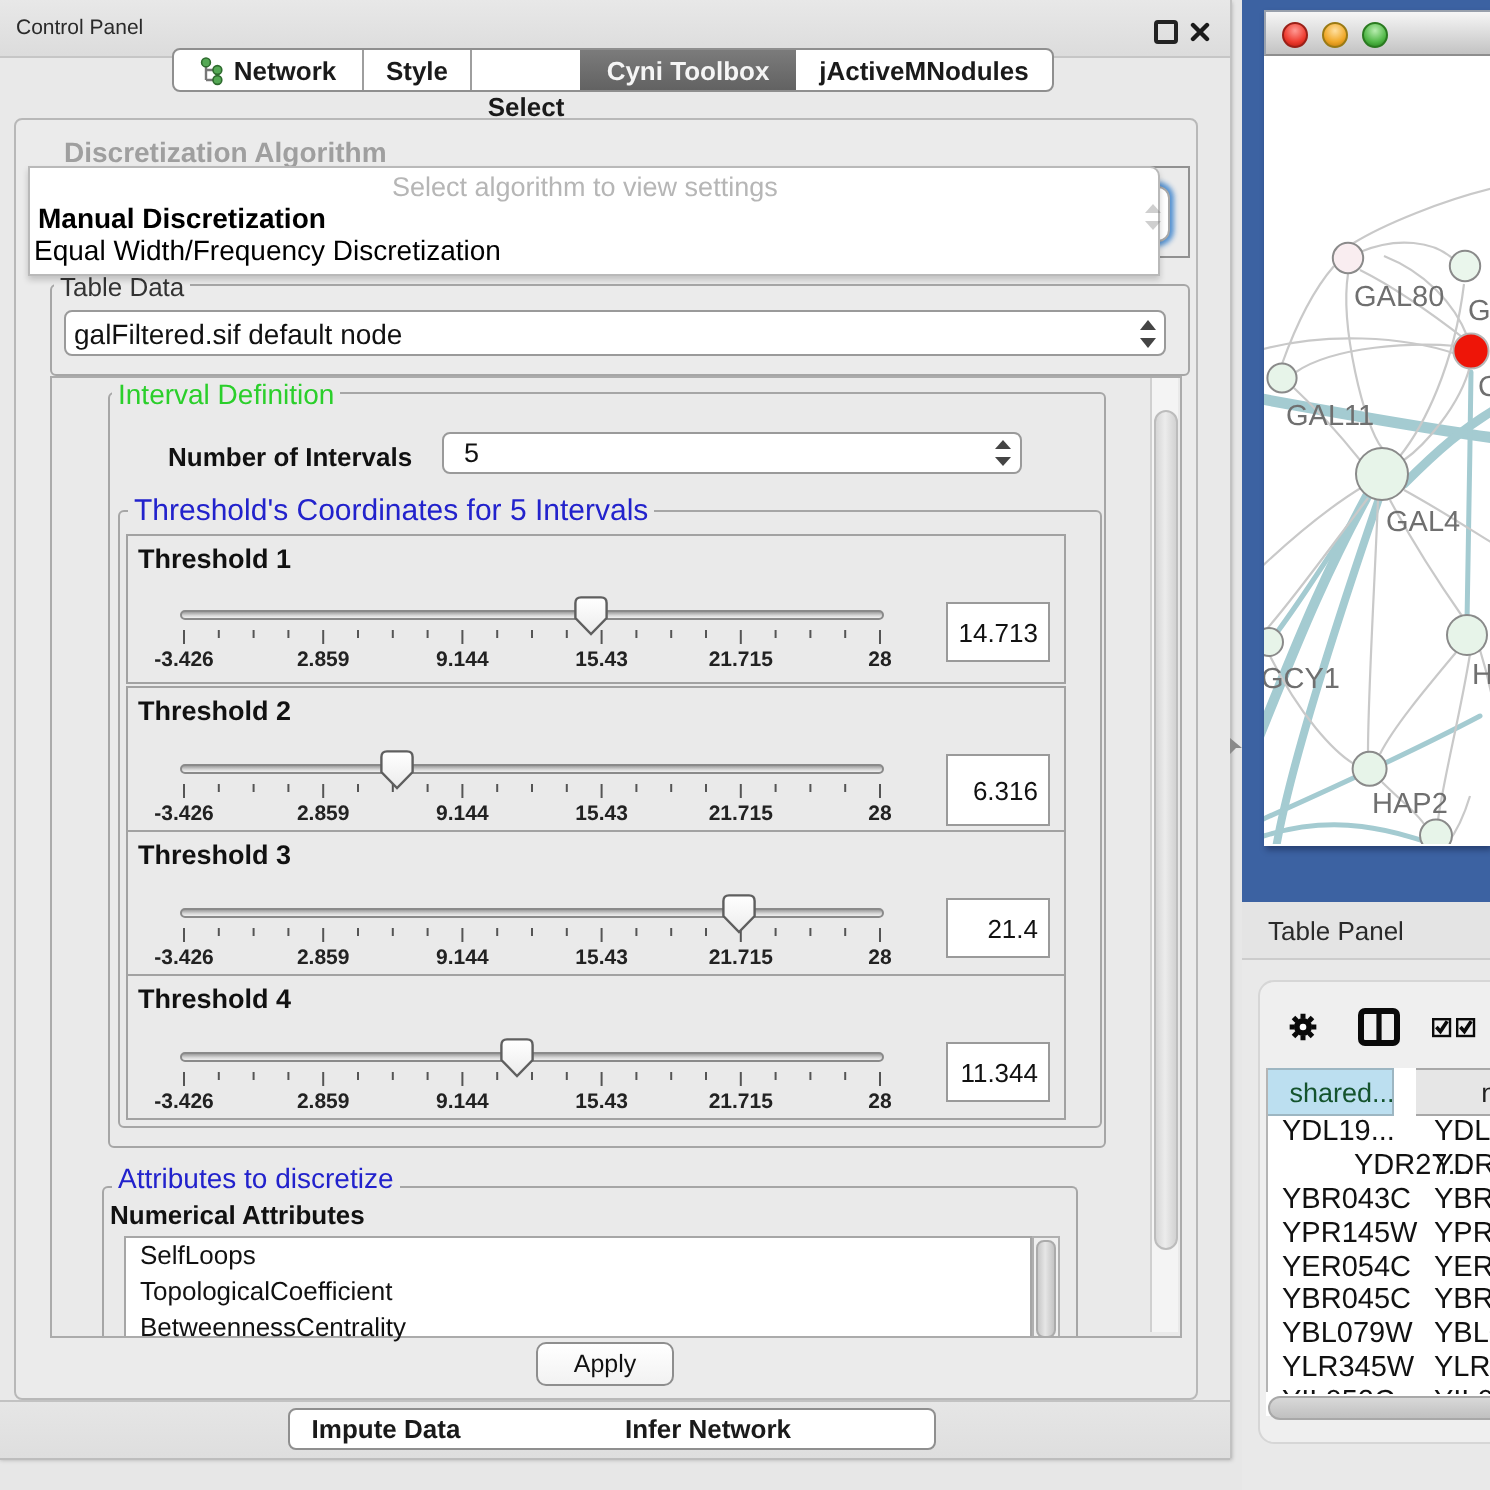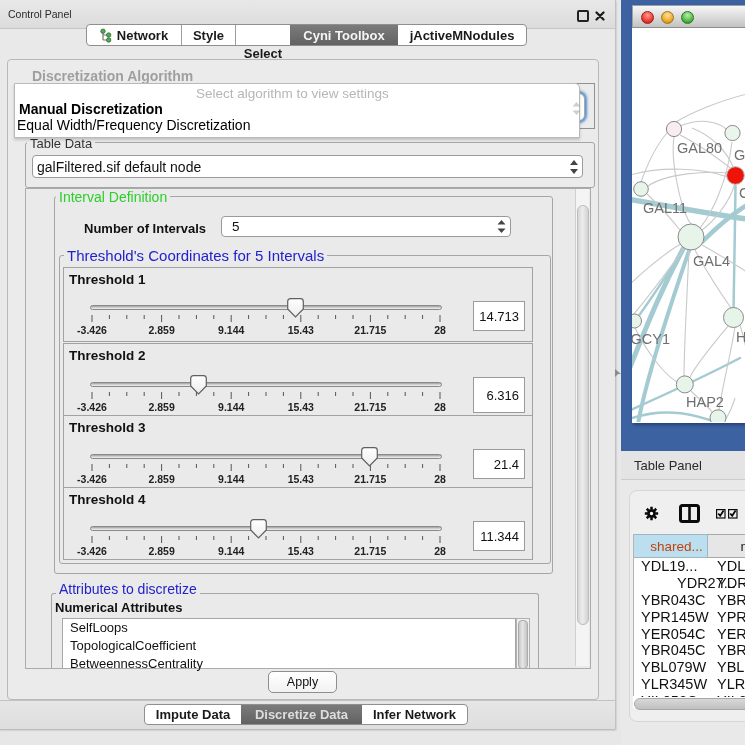--- a/index.html
+++ b/index.html
@@ -253,21 +253,20 @@
 <div class="abs" style="left:62px;top:618px;width:452px;height:49px;background:#fff;border:1px solid #a6a6a6;border-bottom:none;"></div>
 <div class="abs" style="left:70px;top:619px;font-size:13px;color:#111;line-height:18px;">SelfLoops<br>TopologicalCoefficient<br>BetweennessCentrality</div>
 <div class="abs" style="left:516px;top:618px;width:12px;height:49px;background:#f0f0f0;border:1px solid #b0b0b0;border-bottom:none;"></div>
 <div class="abs" style="left:518px;top:620px;width:8px;height:47px;background:linear-gradient(90deg,#c8c8c8,#e6e6e6 45%,#c4c4c4);border:1px solid #ababab;border-radius:4px;"></div>
 
 <div class="abs" style="left:268px;top:671px;width:67px;height:20px;background:linear-gradient(#ffffff,#f2f2f2);border:1px solid #8e8e8e;border-radius:5px;display:flex;align-items:center;justify-content:center;font-size:12.5px;color:#111;">Apply</div>
 
 <div class="abs" style="left:0;top:700px;width:615px;height:28px;background:linear-gradient(#e6e6e6,#dedede);border-top:1px solid #c2c2c2;border-bottom:1px solid #bdbdbd;"></div>
 <div class="abs" style="left:144px;top:704px;width:322px;height:19px;background:#fff;border:1px solid #8f8f8f;border-radius:4px;display:flex;font-size:13px;font-weight:bold;color:#1a1a1a;">
   <div style="width:96px;display:flex;align-items:center;justify-content:center;">Impute Data</div>
-  <div style="width:121px;display:flex;align-items:center;justify-content:center;background:linear-gradient(#7b7b7b,#626262);color:#dedede;">Discretize Data</div>
   <div style="flex:1;display:flex;align-items:center;justify-content:center;">Infer Network</div>
 </div>
 
 <div class="abs" style="left:25px;top:83px;width:568px;height:44px;border:1px solid #919191;"></div>
 <div class="abs" style="left:32px;top:93px;width:553px;height:28px;background:#fff;border:1px solid #a8a8a8;border-radius:6px;box-sizing:border-box;box-shadow:0 0 2.5px 2px rgba(75,140,208,0.95);"></div>
 
 <div class="abs" style="left:14px;top:83px;width:564px;height:53px;background:#ffffff;border:1px solid #b9b9b9;border-top-right-radius:5px;box-shadow:0 2px 3px rgba(0,0,0,.18);"></div>
 <div class="abs" style="left:196px;top:86px;font-size:13.5px;color:#b6b6b6;">Select algorithm to view settings</div>
 <div class="abs" style="left:19px;top:101px;font-size:14px;font-weight:bold;color:#000;">Manual Discretization</div>
 <div class="abs" style="left:17px;top:117px;font-size:14px;color:#000;">Equal Width/Frequency Discretization</div>
@@ -374,21 +373,21 @@
 </svg>
 <svg class="abs" style="left:716px;top:509px;" width="22" height="10" viewBox="0 0 22 10">
   <g fill="none" stroke="#0a0a0a">
     <rect x="0.6" y="0.6" width="8.4" height="8.4" stroke-width="1.2"></rect>
     <rect x="12.6" y="0.6" width="8.4" height="8.4" stroke-width="1.2"></rect>
     <path d="M2.2 4.5 L4.2 6.8 L7.6 1.6 M14.2 4.5 L16.2 6.8 L19.6 1.6" stroke-width="1.8"></path>
   </g>
 </svg>
 
 <div class="abs" style="left:633px;top:534px;width:112px;height:174px;background:#ffffff;"></div>
-<div class="abs" style="left:633px;top:534px;width:75px;height:24px;background:#bcdff0;border:1px solid #9db6c2;box-sizing:border-box;display:flex;align-items:center;justify-content:center;padding-left:12px;font-size:13.5px;color:#c2410c;">shared...</div>
+<div class="abs" style="left:633px;top:534px;width:64px;height:24px;background:#bcdff0;border:1px solid #9db6c2;box-sizing:border-box;display:flex;align-items:center;justify-content:center;padding-left:12px;font-size:13.5px;color:#14532d;">shared...</div>
 <div class="abs" style="left:708px;top:534px;width:100px;height:24px;background:#e6e6e6;border:1px solid #a8a8a8;border-left:none;box-sizing:border-box;display:flex;align-items:center;justify-content:center;font-size:13.5px;color:#222;">name</div>
 <div id="tbl">
     <div class="abs" style="left:641px;top:558px;width:67px;height:16.75px;display:flex;align-items:center;font-size:14.5px;color:#111;">YDL19...</div>
     <div class="abs" style="left:717px;top:558px;width:85px;height:16.75px;display:flex;align-items:center;font-size:14.5px;color:#111;">YDL194W</div>
     <div class="abs" style="left:677px;top:574.8px;width:67px;height:16.75px;display:flex;align-items:center;font-size:14.5px;color:#111;">YDR27...</div>
     <div class="abs" style="left:717px;top:574.8px;width:85px;height:16.75px;display:flex;align-items:center;font-size:14.5px;color:#111;">YDR277C</div>
     <div class="abs" style="left:641px;top:591.6px;width:67px;height:16.75px;display:flex;align-items:center;font-size:14.5px;color:#111;">YBR043C</div>
     <div class="abs" style="left:717px;top:591.6px;width:85px;height:16.75px;display:flex;align-items:center;font-size:14.5px;color:#111;">YBR043C</div>
     <div class="abs" style="left:641px;top:608.4px;width:67px;height:16.75px;display:flex;align-items:center;font-size:14.5px;color:#111;">YPR145W</div>
     <div class="abs" style="left:717px;top:608.4px;width:85px;height:16.75px;display:flex;align-items:center;font-size:14.5px;color:#111;">YPR145W</div>

